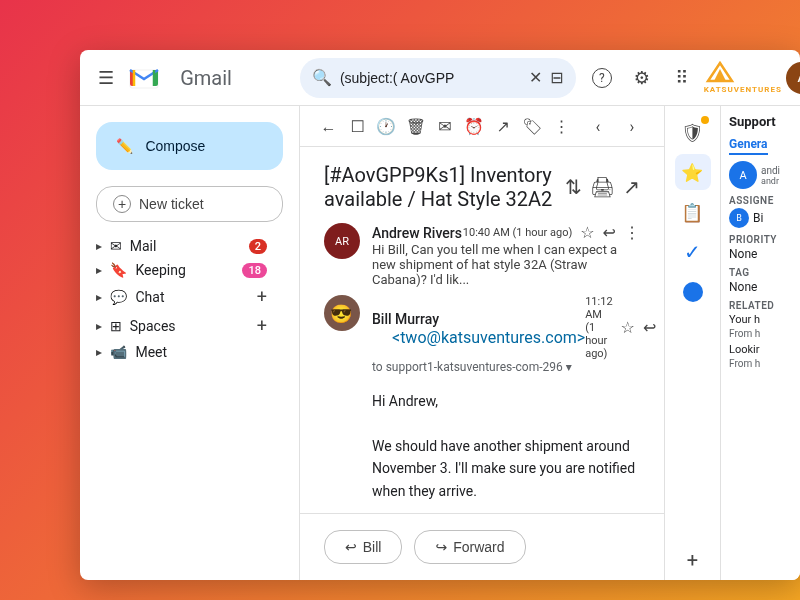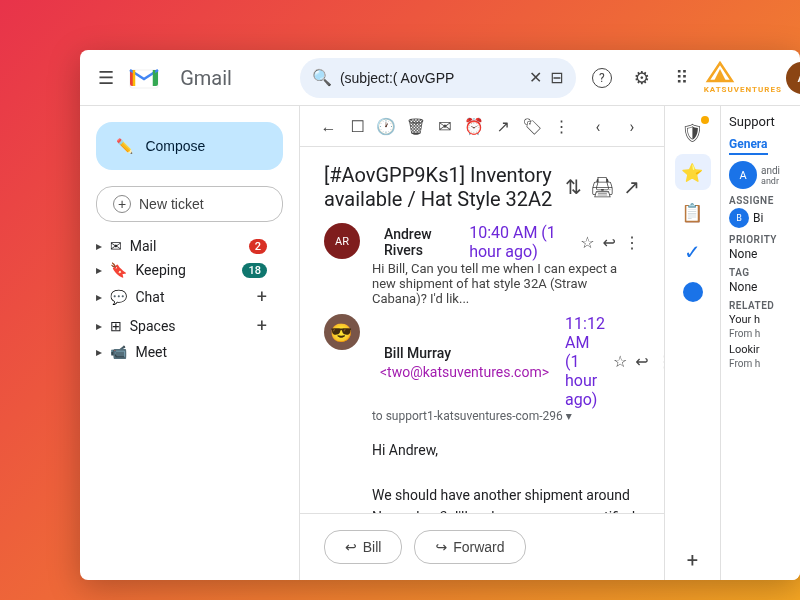--- a/index.html
+++ b/index.html
@@ -194,21 +194,21 @@
     .sidebar-item-label { flex: 1; }
     .sidebar-badge {
       background: #d93025;
       color: white;
       border-radius: 10px;
       padding: 1px 6px;
       font-size: 11px;
       font-weight: 500;
     }
     .sidebar-badge-yellow {
-      background: #0f766e;
+      background: #ec4899;
       color: white;
       border-radius: 10px;
       padding: 1px 6px;
       font-size: 11px;
       font-weight: 500;
     }
     .sidebar-add { color: #444; font-size: 18px; }
     .sidebar-expand { font-size: 12px; color: #444; }
 
     
@@ -293,22 +293,22 @@
       justify-content: center;
       color: white;
       font-size: 14px;
       flex-shrink: 0;
     }
     .sender-avatar.bill {
       background: #795548;
       font-size: 18px;
     }
     .message-meta { flex: 1; }
-    .sender-name { font-size: 14px; font-weight: 500; color: #202124; margin-left: 12px; }
-    .message-time { font-size: 16px; color: #6d28d9; margin-left: 16px; }
+    .sender-name { font-size: 14px; font-weight: 500; color: #202124; }
+    .message-time { font-size: 11px; color: #404040; }
     .message-preview { font-size: 13px; color: #444; }
     .message-icons { display: flex; gap: 8px; color: #444; align-items: center; }
     .message-body {
       margin-left: 48px;
       font-size: 14px;
       color: #202124;
       line-height: 1.6;
     }
     .message-to {
       font-size: 12px;
@@ -382,21 +382,21 @@
       width: 80px;
       background: #fff;
       border-left: 1px solid #e0e0e0;
       padding: 8px;
       flex-shrink: 0;
       overflow: hidden;
       font-size: 11px;
     }
     .support-title {
       font-size: 13px;
-      font-weight: 400;
+      font-weight: 700;
       color: #202124;
       margin-bottom: 8px;
     }
     .support-section-label {
       font-size: 10px;
       color: #5f6368;
       font-weight: 600;
       text-transform: uppercase;
       margin: 6px 0 2px 0;
       letter-spacing: 0.5px;
@@ -578,21 +578,21 @@
 
         <div class="email-message">
           <div class="message-header">
             <div class="sender-avatar bill">
               <span>😎</span>
             </div>
             <div class="message-meta">
               <div style="display:flex;align-items:center;justify-content:space-between;">
                 <div>
                   <span class="sender-name">Bill Murray</span>
-                  <span style="font-size:14px;color:#a21caf;margin-left:8px;">&lt;two@katsuventures.com&gt;</span>
+                  <span style="font-size:16px;color:#0369a1;margin-left:20px;">&lt;two@katsuventures.com&gt;</span>
                 </div>
                 <div class="message-icons">
                   <span class="message-time">11:12 AM (1 hour ago)</span>
                   <span>☆</span>
                   <span>↩</span>
                   <span>⋮</span>
                 </div>
               </div>
               <div class="message-to">to support1-katsuventures-com-296 ▾</div>
             </div>

